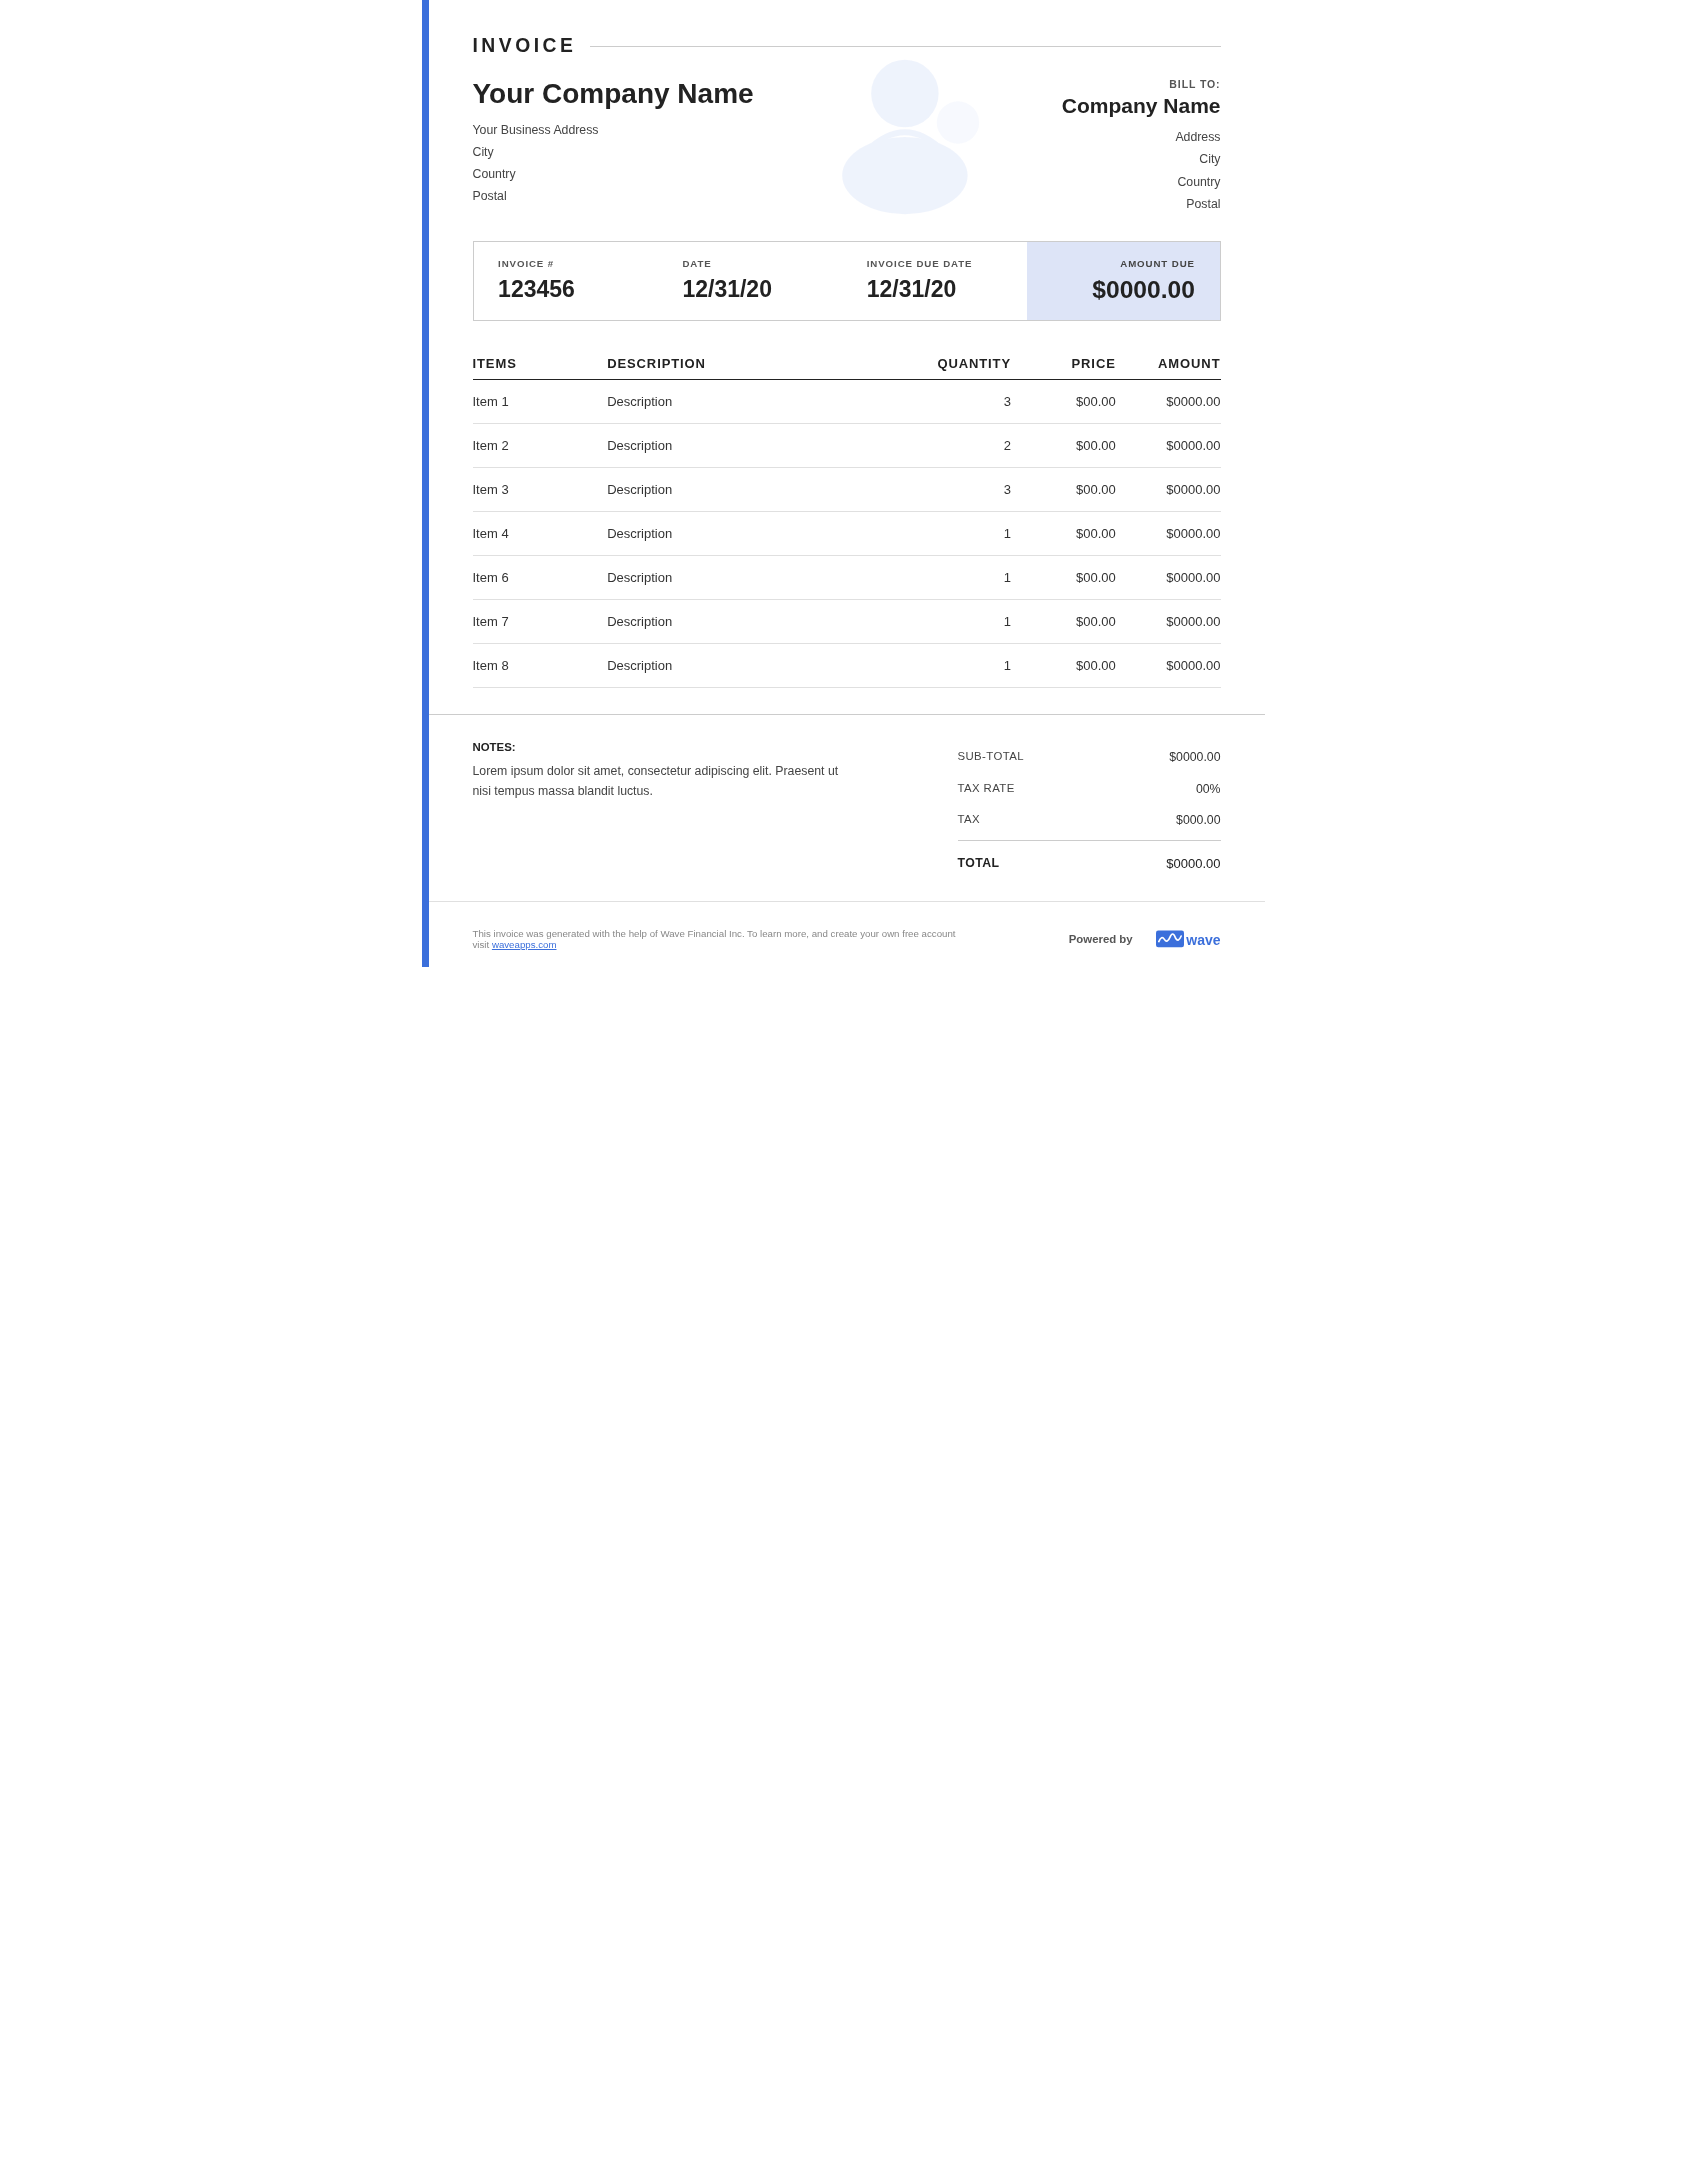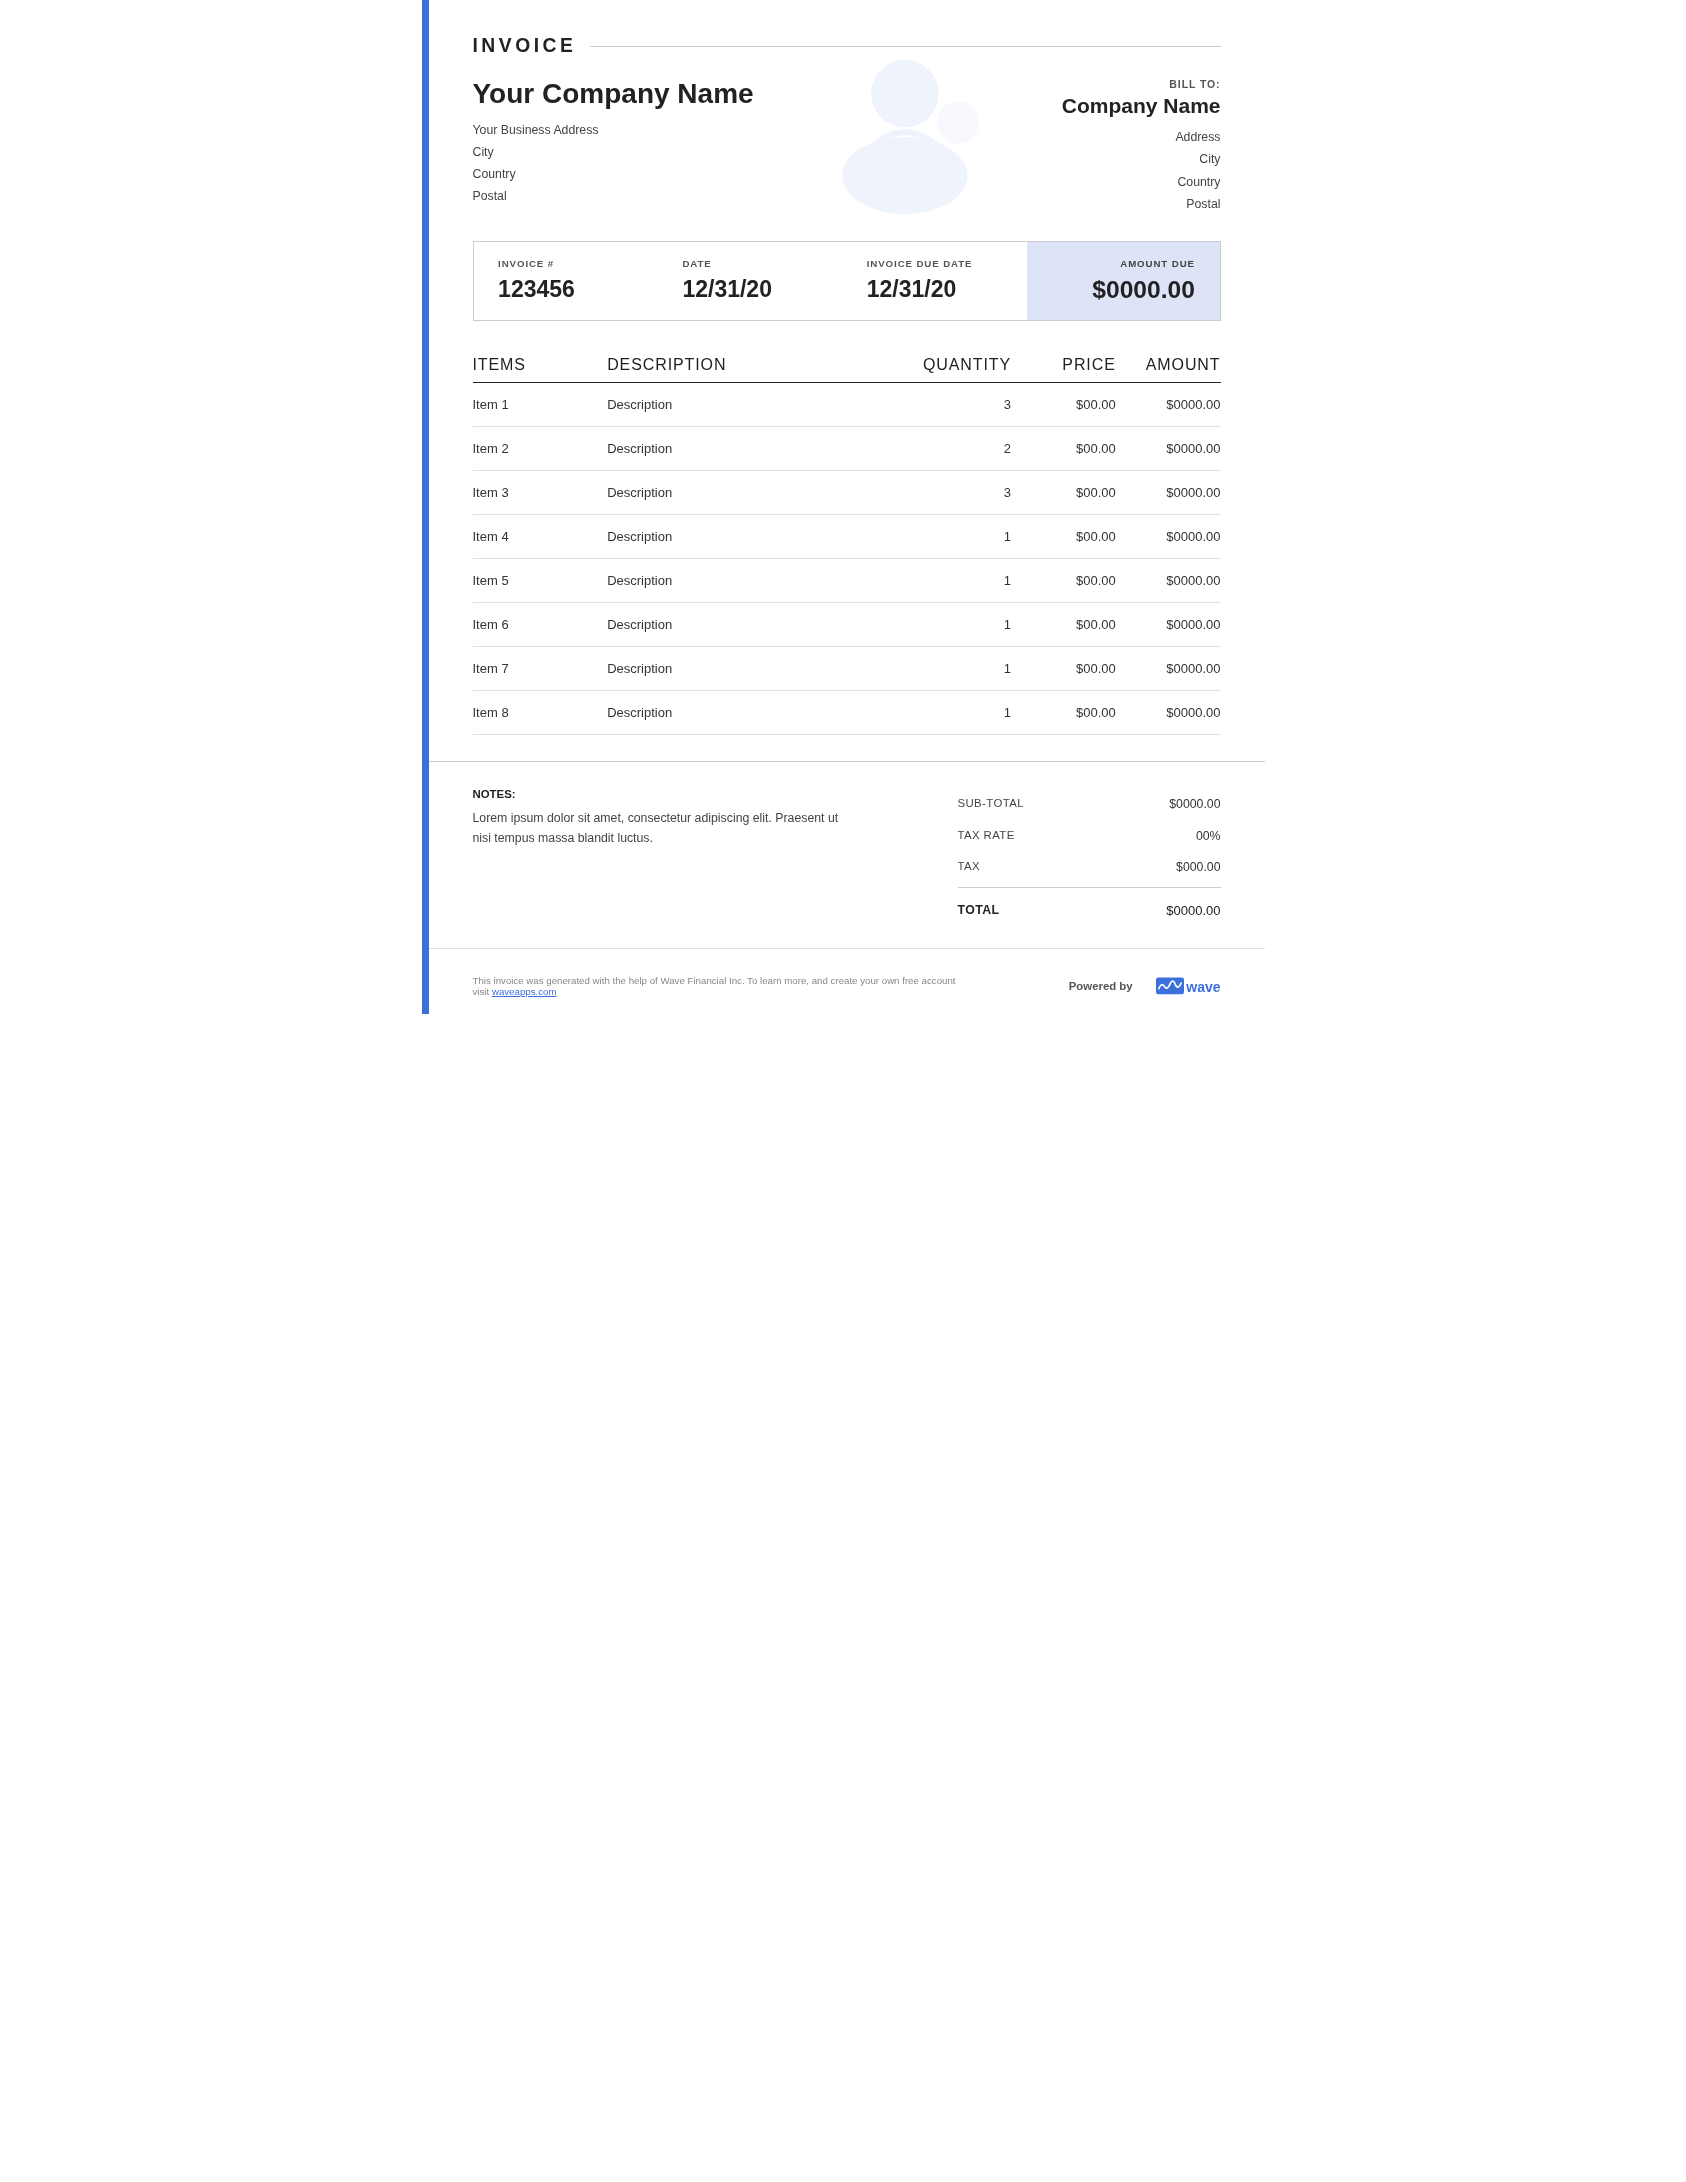--- a/index.html
+++ b/index.html
@@ -175,22 +175,22 @@
       padding: 0 44px;
       margin-bottom: 26px;
     }
 
     .items-table {
       width: 100%;
       border-collapse: collapse;
     }
 
     .items-table thead tr th {
-      font-size: 16px;
-      font-weight: 400;
+      font-size: 13px;
+      font-weight: 700;
       letter-spacing: 0.9px;
       text-transform: uppercase;
       color: #222;
       padding: 8.8px 0;
       border-bottom: 1.8px solid #222;
       text-align: left;
     }
 
     .items-table thead tr th.align-right {
       text-align: right;
@@ -434,27 +434,20 @@
       <td class="col-amount align-right">$0000.00</td>
     </tr>
             <tr>
       <td class="col-items">Item 4</td>
       <td class="col-desc">Description</td>
       <td class="col-qty align-right">1</td>
       <td class="col-price align-right">$00.00</td>
       <td class="col-amount align-right">$0000.00</td>
     </tr>
             <tr>
-      <td class="col-items">Item 5</td>
-      <td class="col-desc">Description</td>
-      <td class="col-qty align-right">1</td>
-      <td class="col-price align-right">$00.00</td>
-      <td class="col-amount align-right">$0000.00</td>
-    </tr>
-            <tr>
       <td class="col-items">Item 6</td>
       <td class="col-desc">Description</td>
       <td class="col-qty align-right">1</td>
       <td class="col-price align-right">$00.00</td>
       <td class="col-amount align-right">$0000.00</td>
     </tr>
             <tr>
       <td class="col-items">Item 7</td>
       <td class="col-desc">Description</td>
       <td class="col-qty align-right">1</td>

